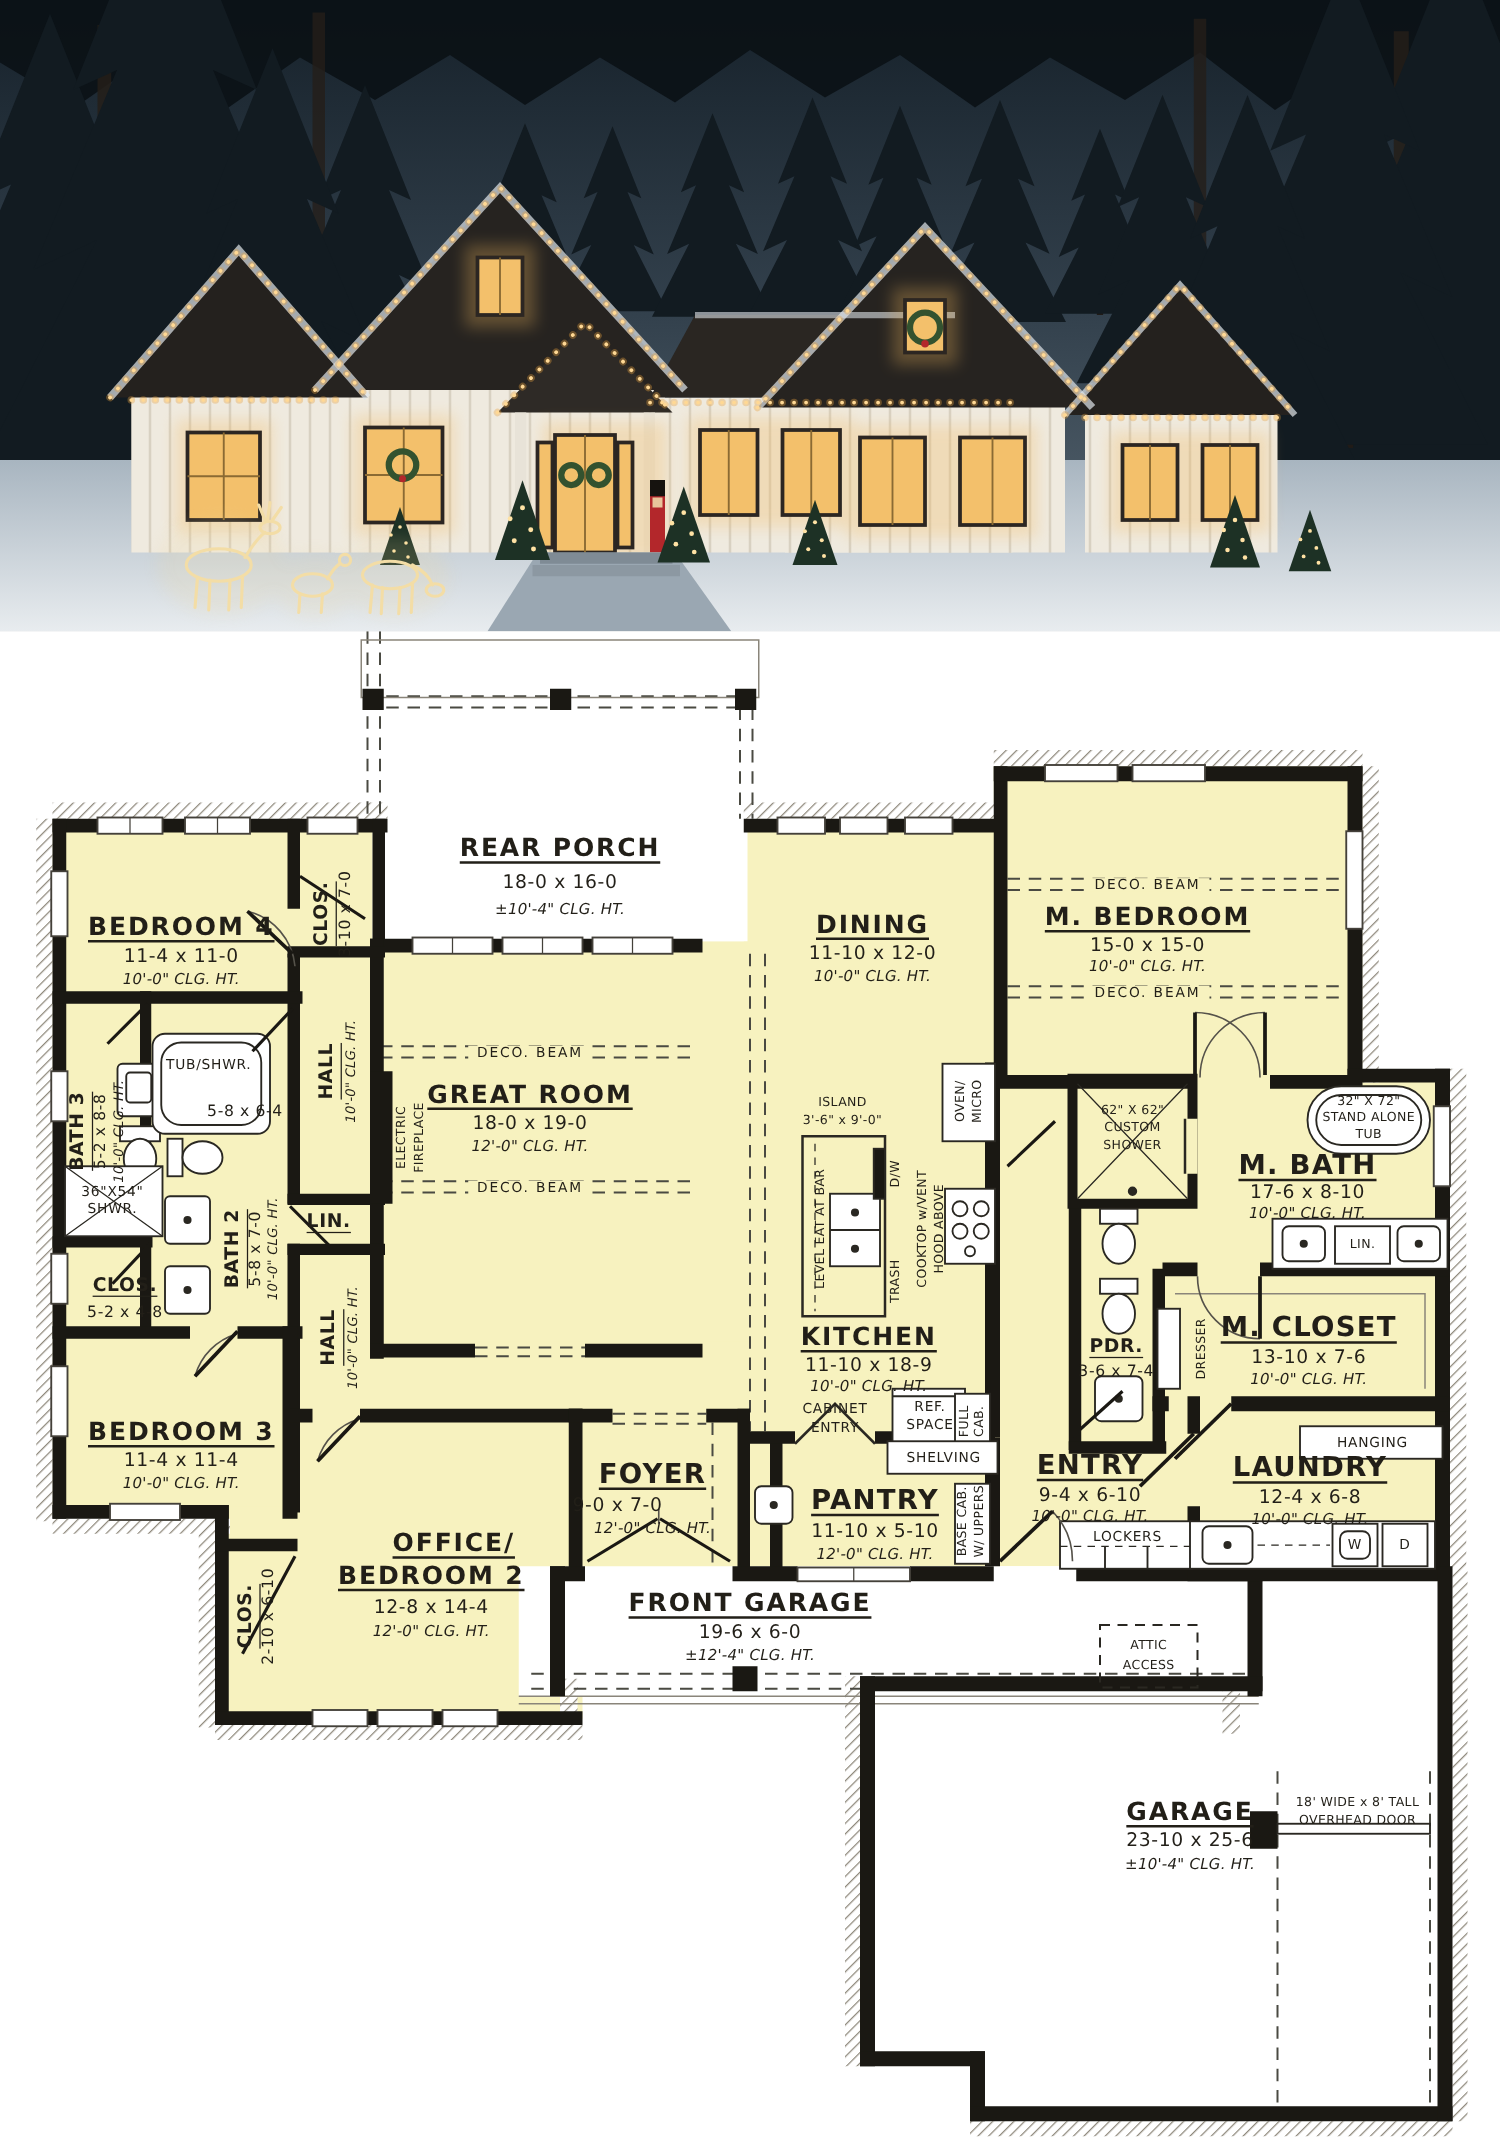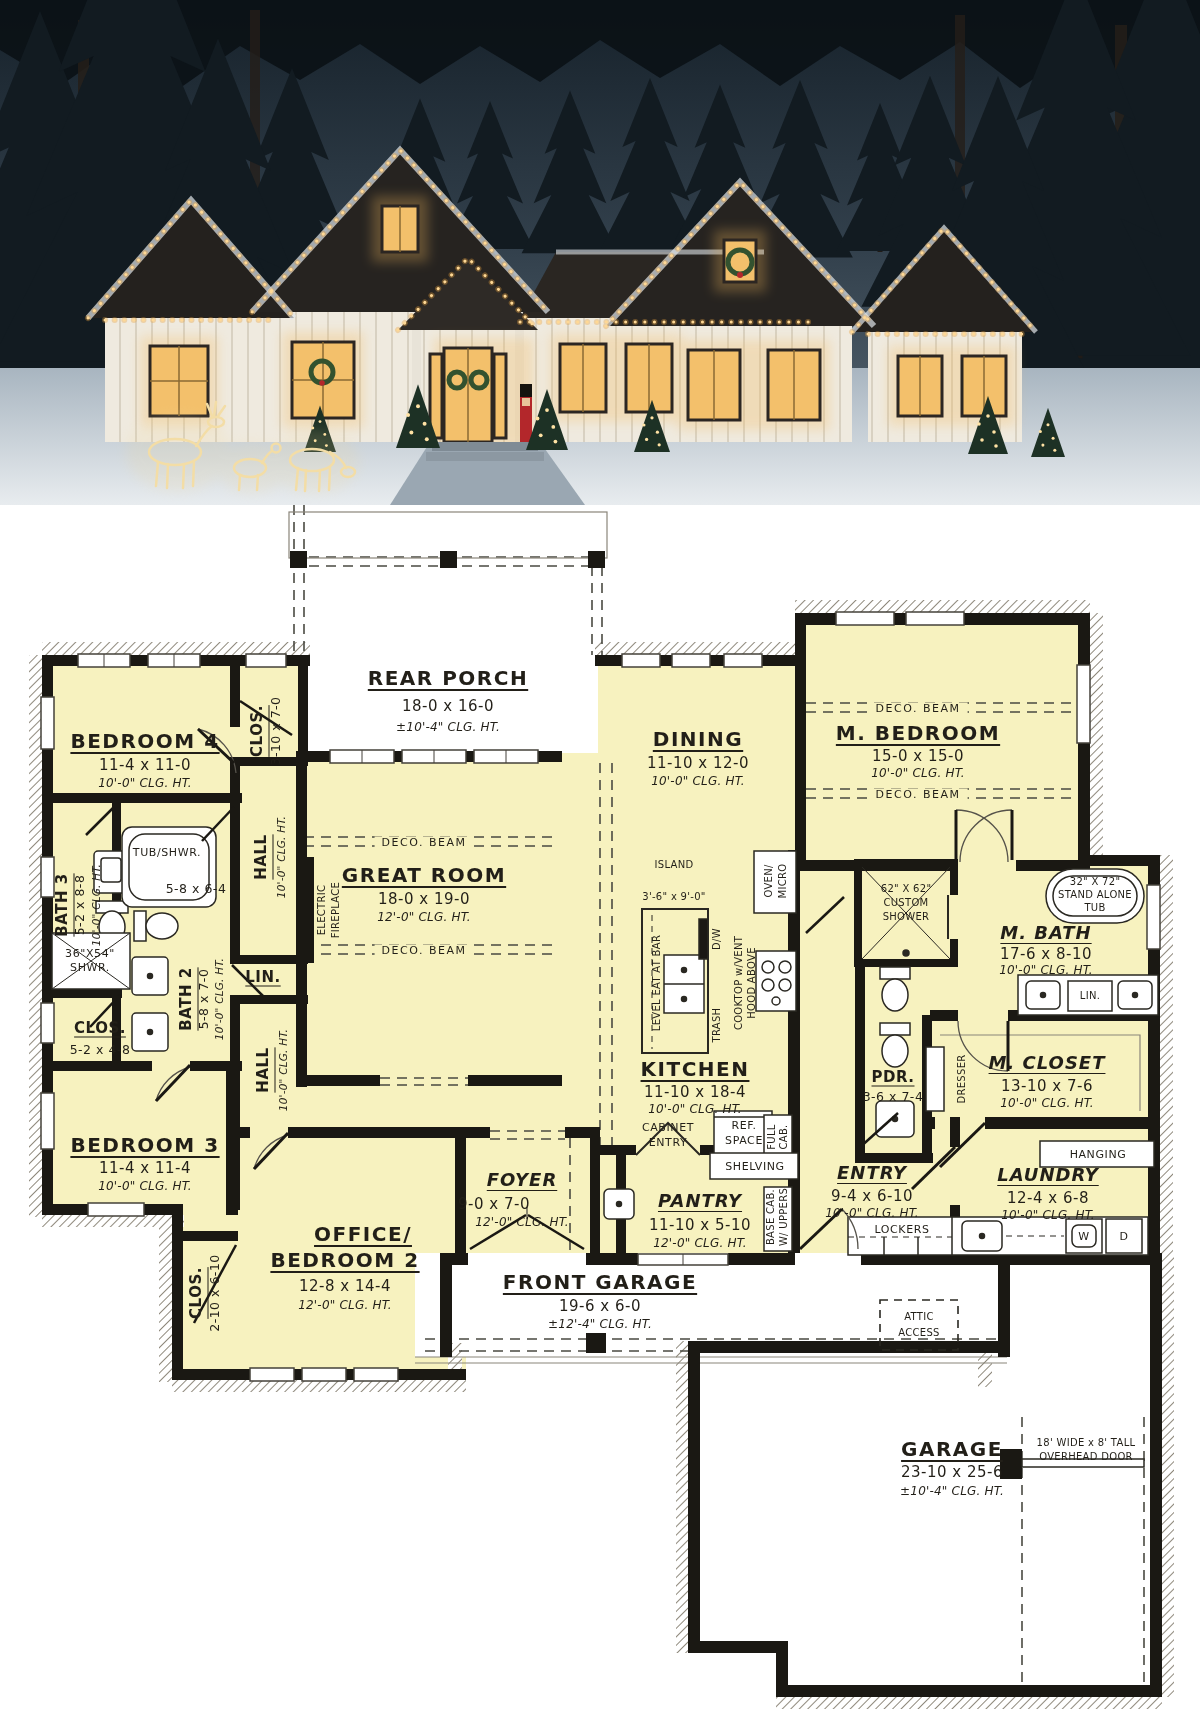--- a/index.html
+++ b/index.html
@@ -3,21 +3,21 @@
 <meta charset="utf-8">
 <style>
   html,body{margin:0;padding:0;background:#fff;}
   #frame{position:relative;width:1200px;height:1725px;background:#fff;overflow:hidden;
          font-family:"DejaVu Sans",sans-serif;color:#221f18;}
   #photo{position:absolute;top:0;left:0;width:1200px;height:505px;display:block;}
   #plan{position:absolute;top:505px;left:0;width:1200px;height:1220px;}
   #plan svg.base{position:absolute;left:0;top:0;}
   .lbl{position:absolute;transform:translate(-50%,-50%);white-space:nowrap;text-align:center;line-height:1;}
   .rn{font-weight:700;font-size:20px;letter-spacing:1.5px;text-decoration:underline;text-underline-offset:4px;}
-  .rn.md{font-size:18px;letter-spacing:1px;font-style:italic;}
+  .rn.md{font-size:22px;letter-spacing:1px;}
   .rn.sm{font-size:15px;letter-spacing:.5px;}
   .dm{font-size:15px;letter-spacing:.5px;}
   .dm.sm{font-size:12.5px;}
   .cl{font-size:12px;font-style:italic;letter-spacing:.2px;}
   .cl.sm{font-size:10.5px;}
   .ft{font-size:11px;letter-spacing:.6px;}
   .ft.xs{font-size:10px;letter-spacing:.3px;}
   .beam{font-size:11px;letter-spacing:1.5px;background:#f7f2bf;padding:0 7px;}
   .v{writing-mode:vertical-rl;transform:translate(-50%,-50%) rotate(180deg);}
 </style>
@@ -574,32 +574,32 @@
 <div class="lbl rn" style="left:698px;top:234px">DINING</div>
 <div class="lbl dm" style="left:698px;top:258px">11-10 x 12-0</div>
 <div class="lbl cl" style="left:698px;top:276px">10'-0" CLG. HT.</div>
 
 <div class="lbl rn" style="left:918px;top:228px">M. BEDROOM</div>
 <div class="lbl dm" style="left:918px;top:251px">15-0 x 15-0</div>
 <div class="lbl cl" style="left:918px;top:268px">10'-0" CLG. HT.</div>
 <div class="lbl beam" style="left:918px;top:203px">DECO. BEAM</div>
 <div class="lbl beam" style="left:918px;top:289px">DECO. BEAM</div>
 
-<div class="lbl ft xs" style="left:674px;top:360px">ISLAND</div>
+<div class="lbl ft xs" style="left:674px;top:378px">ISLAND</div>
 <div class="lbl ft xs" style="left:674px;top:392px">3'-6" x 9'-0"</div>
 <div class="lbl v ft xs" style="left:657px;top:478px">LEVEL EAT AT BAR</div>
 <div class="lbl v ft xs" style="left:717px;top:434px">D/W</div>
 <div class="lbl v ft xs" style="left:717px;top:520px">TRASH</div>
 <div class="lbl v ft xs" style="left:739px;top:478px">COOKTOP w/VENT</div>
 <div class="lbl v ft xs" style="left:752px;top:478px">HOOD ABOVE</div>
 <div class="lbl v ft xs" style="left:769px;top:376px">OVEN/</div>
 <div class="lbl v ft xs" style="left:783px;top:376px">MICRO</div>
 
 <div class="lbl rn" style="left:695px;top:564px">KITCHEN</div>
-<div class="lbl dm" style="left:695px;top:587px">11-10 x 18-4</div>
+<div class="lbl dm" style="left:695px;top:587px">11-10 x 18-9</div>
 <div class="lbl cl" style="left:695px;top:604px">10'-0" CLG. HT.</div>
 
 <div class="lbl ft" style="left:668px;top:622px">CABINET</div>
 <div class="lbl ft" style="left:668px;top:637px">ENTRY</div>
 <div class="lbl ft" style="left:744px;top:620px">REF.</div>
 <div class="lbl ft" style="left:744px;top:635px">SPACE</div>
 <div class="lbl v ft xs" style="left:772px;top:632px">FULL</div>
 <div class="lbl v ft xs" style="left:784px;top:632px">CAB.</div>
 <div class="lbl ft" style="left:755px;top:661px">SHELVING</div>
 <div class="lbl v ft xs" style="left:771px;top:712px">BASE CAB.</div>

